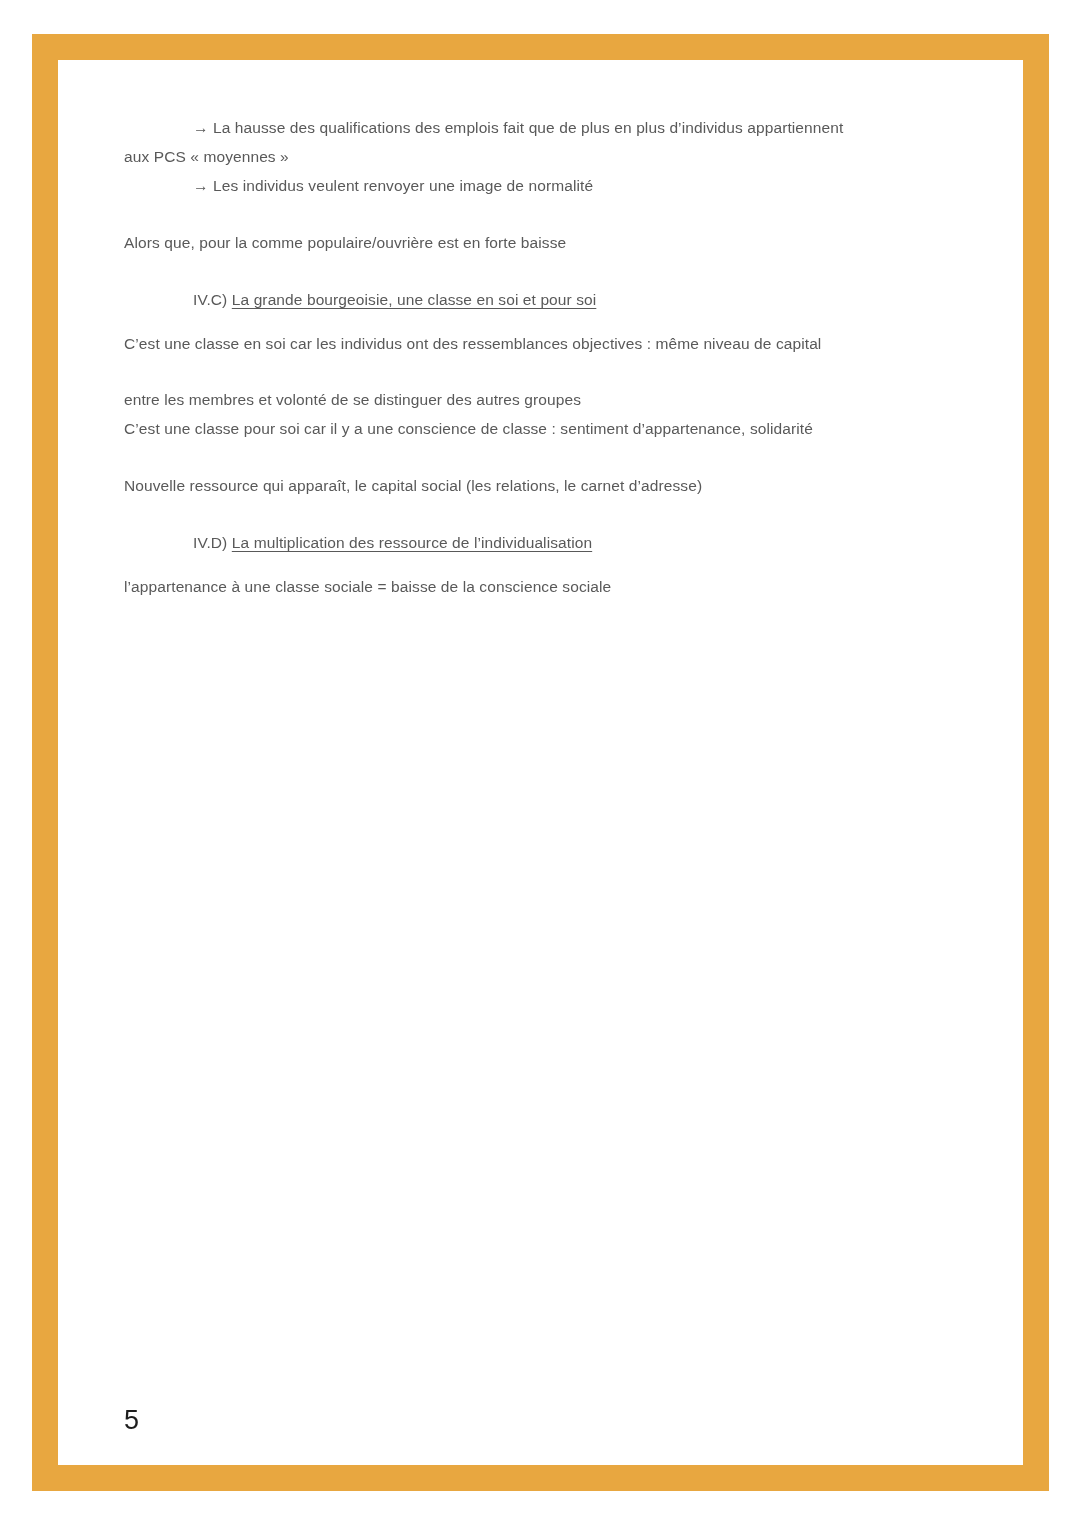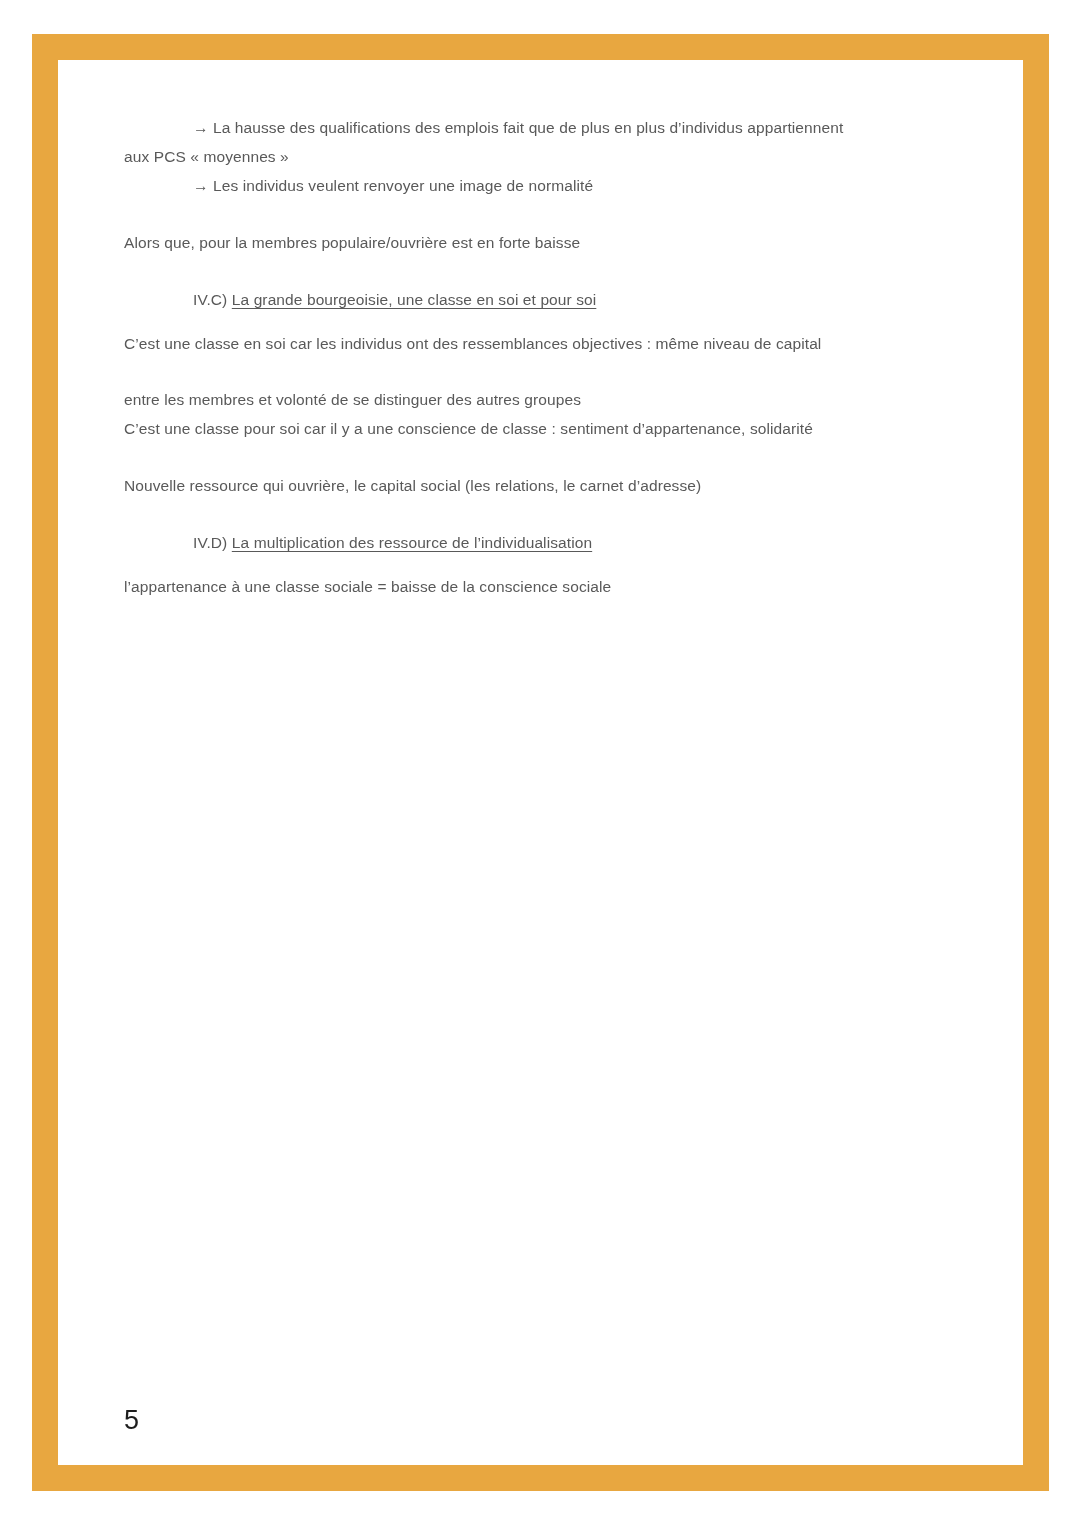--- a/index.html
+++ b/index.html
@@ -55,38 +55,38 @@
     <div class="block tight para-first-indent">
       <span class="line">→ La hausse des qualifications des emplois fait que de plus en plus d’individus appartiennent</span>
       <span class="line">aux PCS « moyennes »</span>
     </div>
 
     <div class="block">
       <span class="line indented">→ Les individus veulent renvoyer une image de normalité</span>
     </div>
 
     <div class="block">
-      <span class="line">Alors que, pour la membres populaire/ouvrière est en forte baisse</span>
+      <span class="line">Alors que, pour la comme populaire/ouvrière est en forte baisse</span>
     </div>
 
     <div class="heading">
       <span class="heading-prefix">IV.C) </span><span class="heading-title">La grande bourgeoisie, une classe en soi et pour soi</span>
     </div>
 
     <div class="block after-heading-gap">
       <span class="line">C’est une classe en soi car les individus ont des ressemblances objectives : même niveau de capital</span>
     </div>
 
     <div class="block">
       <span class="line">entre les membres et volonté de se distinguer des autres groupes</span>
       <span class="line">C’est une classe pour soi car il y a une conscience de classe : sentiment d’appartenance, solidarité</span>
     </div>
 
     <div class="block">
-      <span class="line">Nouvelle ressource qui ouvrière, le capital social (les relations, le carnet d’adresse)</span>
+      <span class="line">Nouvelle ressource qui apparaît, le capital social (les relations, le carnet d’adresse)</span>
     </div>
 
     <div class="heading">
       <span class="heading-prefix">IV.D) </span><span class="heading-title">La multiplication des ressource de l’individualisation</span>
     </div>
 
     <div class="block">
       <span class="line">l’appartenance à une classe sociale = baisse de la conscience sociale</span>
     </div>
 

